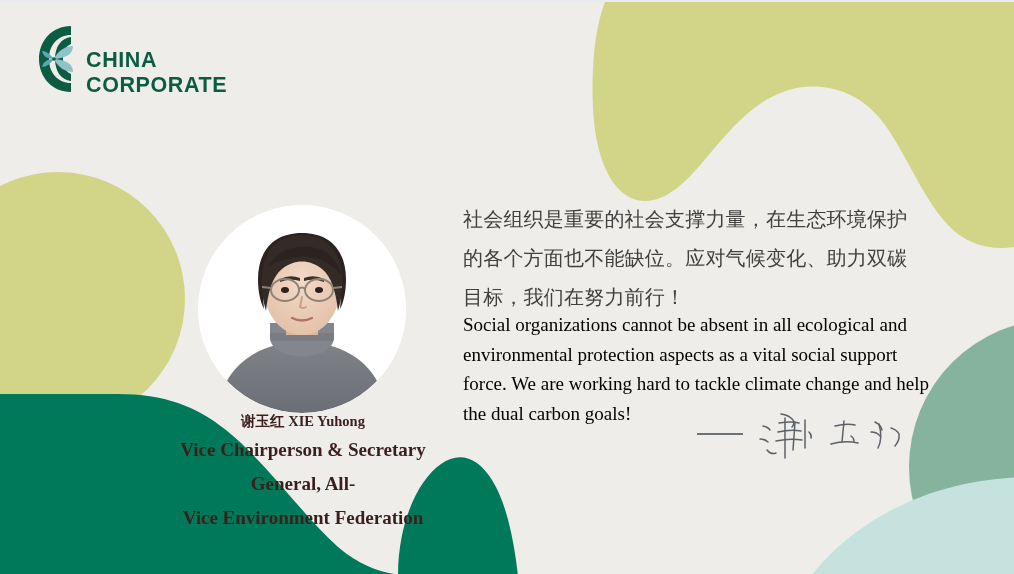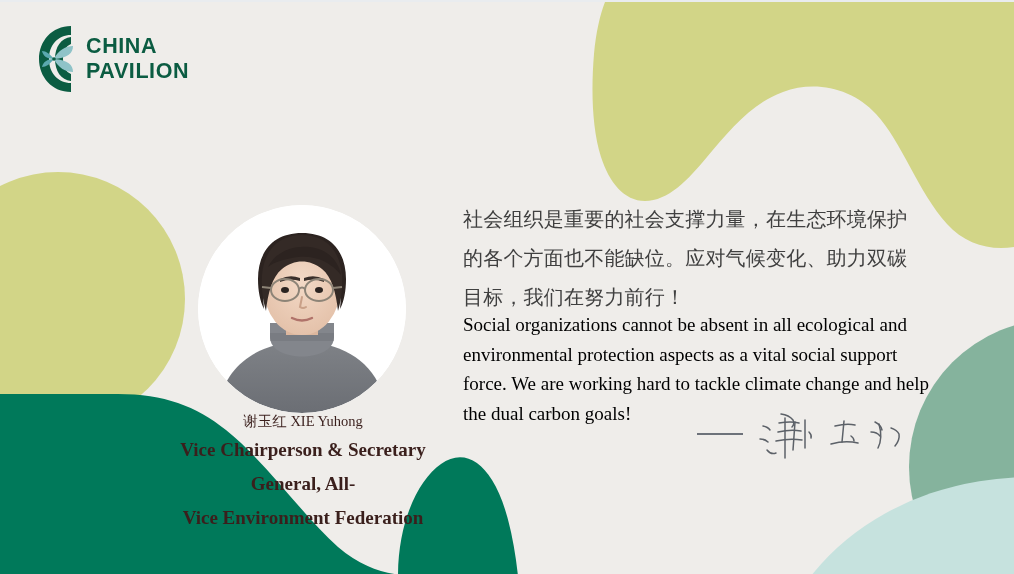--- a/index.html
+++ b/index.html
@@ -24,21 +24,21 @@
     height: 574px;
     pointer-events: none;
   }
 
   
   .logo-block {
     position: absolute;
     left: 30px;
     top: 18px;
     display: flex;
-    align-items: center;
+    align-items: flex-end;
     gap: 10px;
   }
   .logo-mark {
     width: 46px;
     height: 78px;
     flex: 0 0 auto;
   }
   .logo-words {
     display: flex;
     flex-direction: column;
@@ -72,21 +72,21 @@
     position: absolute;
     left: 160px;
     top: 408px;
     width: 286px;
     text-align: center;
     color: #3a1f1c;
   }
   .caption .cap-name {
     font-family: "Liberation Serif", serif;
     font-size: 14.5px;
-    font-weight: normal;
+    font-weight: bold;
     line-height: 1.62;
     white-space: nowrap;
   }
   .caption .cap-title-cn {
     font-family: "Liberation Serif", serif;
     font-size: 14.5px;
     font-weight: bold;
     line-height: 1.62;
     white-space: nowrap;
   }
@@ -180,21 +180,21 @@
                C36,52 33,47 33,39 C33,31 36,26 41,24 Z"></path>
 
       <path fill="#8fc3c8" d="M24,39 C28,30 36,26 43,26 C43,33 38,38 24,39 Z"></path>
       <path fill="#8fc3c8" d="M24,39 C28,48 36,52 43,52 C43,45 38,40 24,39 Z"></path>
       <path fill="#5ba9af" d="M24,39 C20,34 16,31 12,31 C13,36 17,39 24,39 Z"></path>
       <path fill="#5ba9af" d="M24,39 C20,44 16,47 12,47 C13,42 17,39 24,39 Z"></path>
       <circle cx="24" cy="39" r="1.8" fill="#0b5c42"></circle>
     </svg>
     <div class="logo-words">
       <span>CHINA</span>
-      <span>PAVILION</span>
+      <span>CORPORATE</span>
     </div>
   </div>
 
   <div class="portrait-wrap">
     <svg viewBox="0 0 208 208" width="208" height="208">
       <defs>
         <clipPath id="circ">
             <circle cx="104" cy="104" r="104"></circle>
           </clipPath>
         <linearGradient id="sweater" x1="0" y1="0" x2="0" y2="1">

